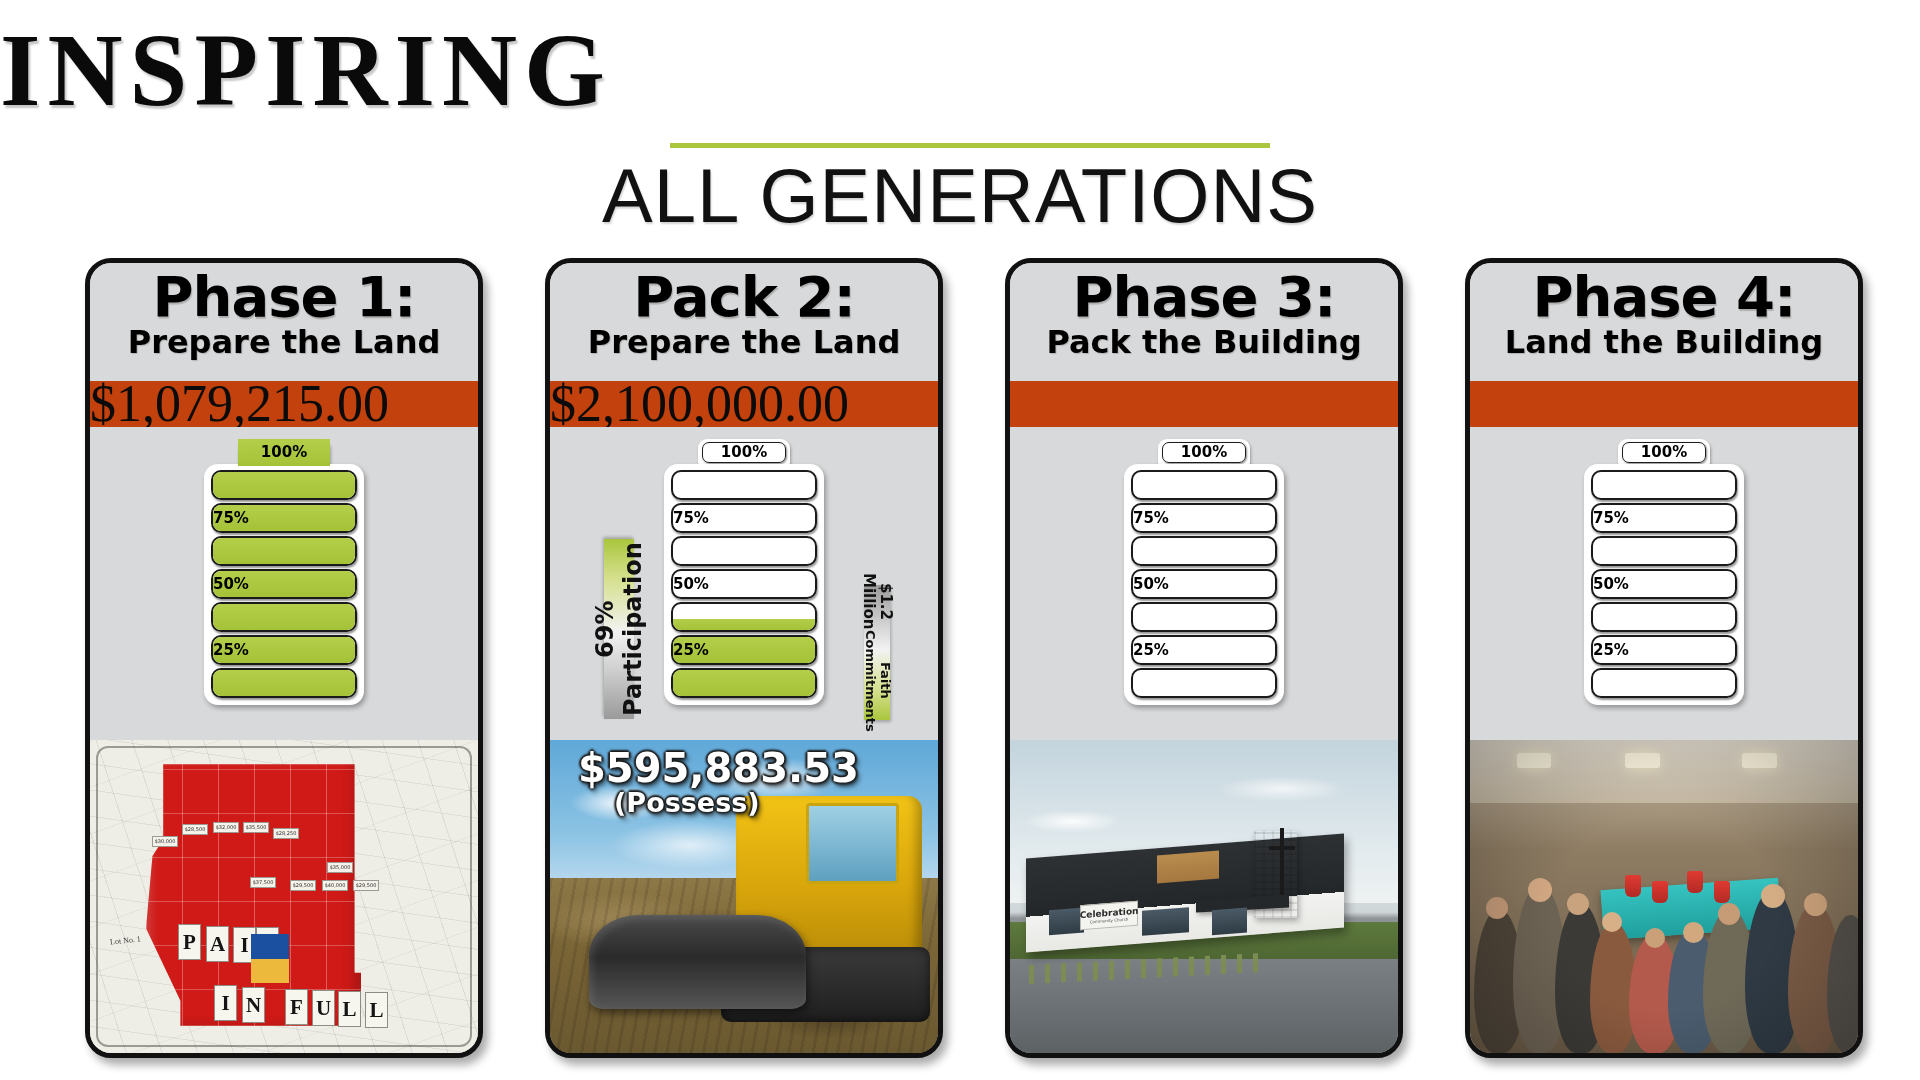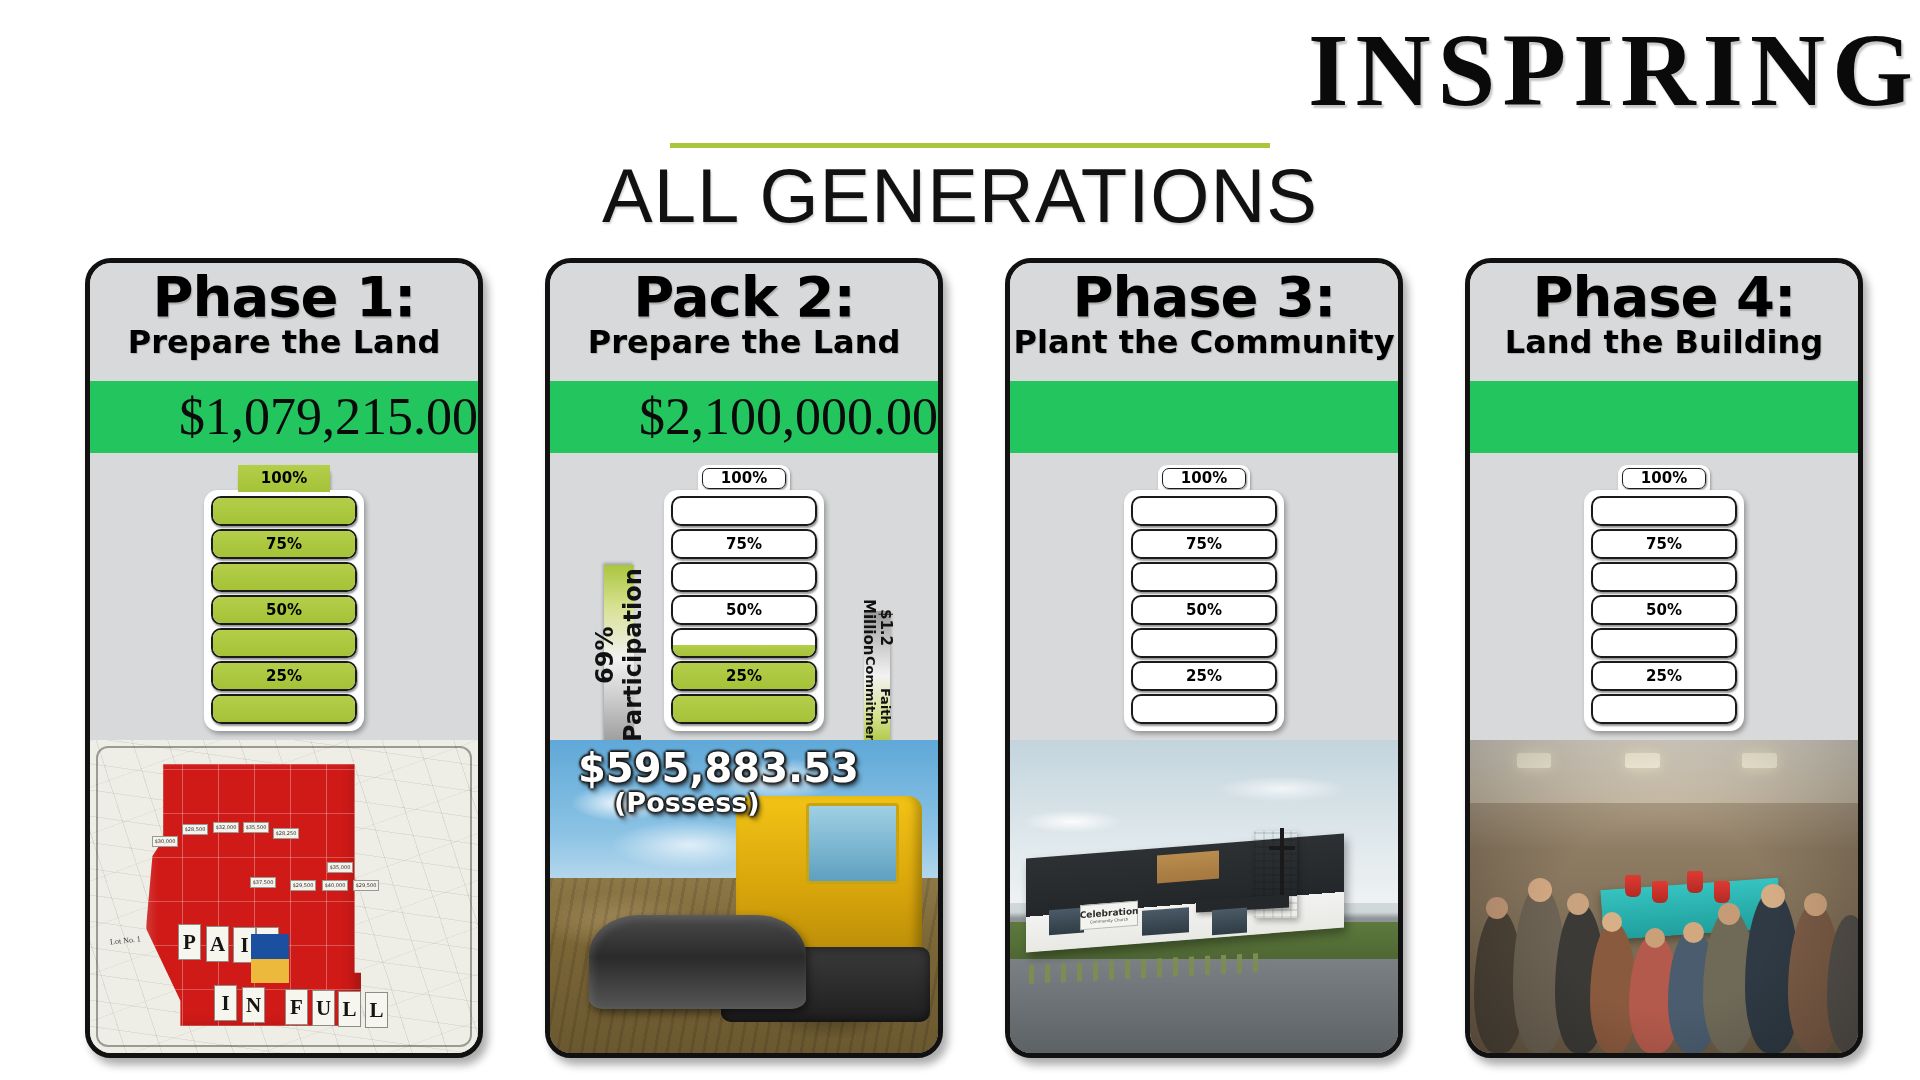--- a/index.html
+++ b/index.html
@@ -9,21 +9,21 @@
     background: #ffffff;
     font-family: "Liberation Sans", sans-serif;
     overflow: hidden;
   }
   #stage { position: relative; width: 1920px; height: 1080px; background: #fff; }
 
   
   .header { position: absolute; left: 0; top: 0; width: 1920px; height: 250px; }
   .title-main {
     position: absolute; left: 0; top: 18px; width: 1920px;
-    text-align: right;
+    text-align: left;
     font-family: "Liberation Serif", serif;
     font-weight: bold;
     font-size: 104px;
     letter-spacing: 7px;
     color: #0a0a0a;
     line-height: 1.0;
     text-shadow: 2px 3px 2px rgba(0,0,0,0.22);
   }
   .title-rule {
     position: absolute; left: 670px; top: 143px;
@@ -79,25 +79,25 @@
     font-family: "DejaVu Sans", sans-serif;
     font-weight: bold;
     font-size: 32px;
     color: #000;
     line-height: 1.1;
     margin-top: -2px;
     text-shadow: 1px 1px 1px rgba(0,0,0,0.18);
   }
 
   .amount-band {
-    height: 72px;
-    background: #22c55e;
+    height: 46px;
+    background: #c2410c;
     display: flex;
     align-items: center;
-    justify-content: flex-end;
+    justify-content: flex-start;
   }
   .amount-text {
     font-family: "Liberation Serif", serif;
     font-size: 52px;
     color: #0b0b0b;
     letter-spacing: 0px;
     line-height: 1;
     white-space: nowrap;
   }
 
@@ -139,21 +139,21 @@
     background: #ffffff;
     border-radius: 14px;
     padding: 6px 7px 7px 7px;
     box-shadow: 2px 3px 5px rgba(0,0,0,0.32);
   }
   .seg {
     height: 30px;
     margin-bottom: 3px;
     border: 2px solid #1a1a1a;
     border-radius: 10px;
-    display: flex; align-items: center; justify-content: center;
+    display: flex; align-items: center; 
     position: relative;
     overflow: hidden;
     box-shadow: 1px 2px 2px rgba(0,0,0,0.42);
   }
   .seg:last-child { margin-bottom: 0; }
   .seg-label {
     font-family: "DejaVu Sans", sans-serif;
     font-weight: bold;
     font-size: 15px;
     color: #000;
@@ -593,21 +593,21 @@
       <div class="received-wrap">
         <div class="received-amt">$595,883.53</div>
         <div class="received-lbl">(Possess)</div>
       </div>
     </div>
   </div>
 
   <div class="card c3">
     <div class="card-head">
       <div class="phase-title">Phase 3:</div>
-      <div class="phase-sub">Plant the Community</div>
+      <div class="phase-sub">Pack the Building</div>
     </div>
     <div class="amount-band">
       <div class="amount-text"></div>
     </div>
     <div class="card-body">
       <div class="battery">
         <div class="bat-cap">
           <div class="bat-cap-inner">
             <div class="fill" style="height:0%"></div>
             <span class="seg-label">100%</span>

